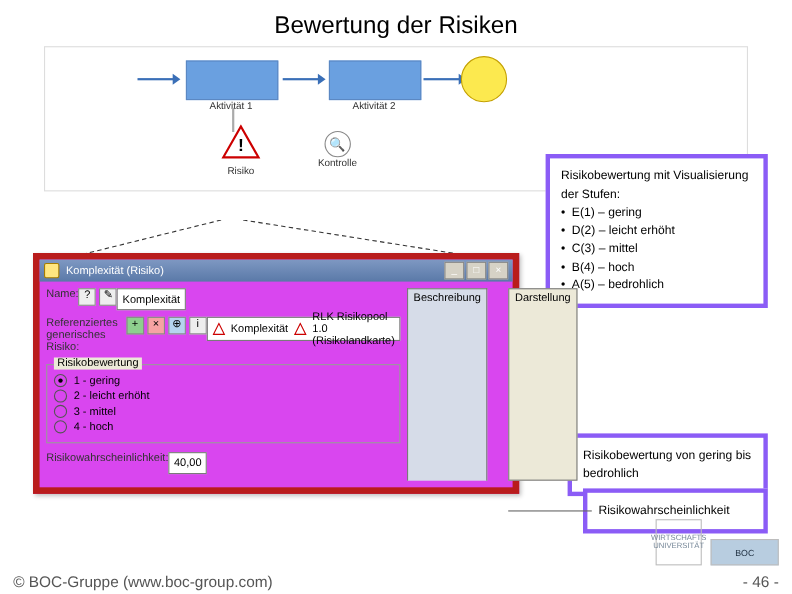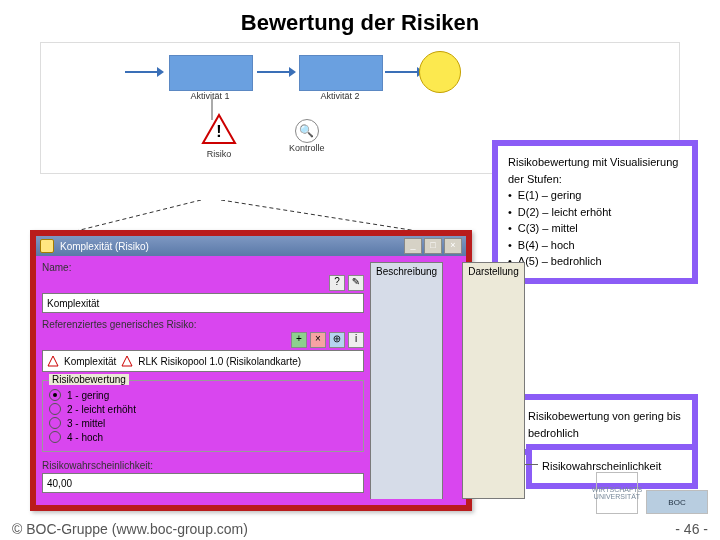--- a/index.html
+++ b/index.html
@@ -1,45 +1,45 @@
 <!DOCTYPE html>
 <html><head>
 <meta charset="utf-8">
 <style>
   body{margin:0;font-family:Arial,Helvetica,sans-serif;background:#fff;width:720px;height:540px;position:relative;overflow:hidden}
-  .title{font-size:22px;font-weight:bold;text-align:center;padding:10px 0 6px 0}
+  .title{font-size:22px;font-weight:normal;text-align:center;padding:10px 0 6px 0}
   .canvas{position:relative;margin:0 40px;height:130px;border:1px solid #ddd}
   .shape-label{font-size:9px;text-align:center;color:#333}
   .tri{position:absolute;left:28px;top:14px}
   .tri svg{display:block}
   .rect{position:absolute;top:12px;width:82px;height:34px;background:#6aa0e0;border:1px solid #5b88c3}
   .r1{left:128px}.r2{left:258px}
   .circ{position:absolute;top:8px;left:378px;width:40px;height:40px;border-radius:50%;background:#fce94f;border:1px solid #c4a000}
   .arrow{position:absolute;top:28px;width:34px;height:2px;background:#3a6fb7}
   .arrow:after{content:"";position:absolute;right:-5px;top:-4px;border-left:7px solid #3a6fb7;border-top:5px solid transparent;border-bottom:5px solid transparent}
   .a1{left:84px}.a2{left:216px}.a3{left:344px}
   .risk-tri{position:absolute;left:160px;top:70px}
   .ctrl{position:absolute;left:248px;top:76px;display:flex;flex-direction:column;align-items:center}
   .ctrl-icon{width:22px;height:22px;border:1px solid #888;border-radius:50%;display:flex;align-items:center;justify-content:center;font-size:12px;color:#3a6fb7}
   .conn{position:absolute;top:55px;left:170px;width:2px;height:22px;background:#aaa}
   .dash-cone{position:absolute;left:56px;top:200px;width:380px;height:70px;pointer-events:none}
-  .info-box{position:absolute;right:22px;border:6px solid #8b5cf6;background:#fff;padding:8px 10px;font-size:11px;line-height:1.5}
+  .info-box{position:absolute;right:22px;border:4px solid #8b5cf6;background:#fff;padding:8px 10px;font-size:11px;line-height:1.5}
   .box1{top:140px;width:174px}
   .box2{top:394px;width:154px}
   .box3{top:444px;width:140px}
   .bullet{display:flex;gap:6px}
   .bullet:before{content:"•"}
   .win{position:absolute;left:30px;top:230px;width:430px;border:6px solid #b91c1c;font-size:10px;background:#d946ef;box-shadow:2px 2px 4px rgba(0,0,0,.25)}
   .titlebar{background:linear-gradient(#7e98c2,#5a79a8);color:#fff;display:flex;align-items:center;justify-content:space-between;height:20px;padding:0 4px}
   .tb-left{display:flex;align-items:center;gap:6px}
   .tb-icon{width:12px;height:12px;background:#ffe680;border:1px solid #a67c00;border-radius:2px}
   .tb-btns{display:flex;gap:2px}
   .tb-btn{width:16px;height:14px;background:#d6d2c6;border:1px solid #888;font-size:9px;line-height:12px;text-align:center}
   .win-body{padding:6px}
-  .field-row{display:flex;flex-direction:column;margin-bottom:6px}
+  .field-row{display:flex;flex-direction:row;margin-bottom:6px}
   .field-row label{margin-bottom:2px;color:#333}
   .txt{border:1px solid #7a7a7a;background:#fff;height:18px;padding:0 4px;display:flex;align-items:center}
   .main-cols{display:flex;gap:6px}
   .left{flex:1}
   .iconbar{display:flex;justify-content:flex-end;gap:3px;margin-bottom:2px}
   .mini{width:14px;height:14px;border:1px solid #888;font-size:10px;line-height:12px;text-align:center}
   .plus{background:#8ecf8e}.x{background:#f6a3a3}.o{background:#b5d4ef}.q{background:#eee}
   .ref-box{border:1px solid #7a7a7a;background:#fff;height:20px;display:flex;align-items:center;gap:5px;padding:0 4px}
   .tri-sm{display:inline-block}
   .tri-sm svg{vertical-align:middle}

